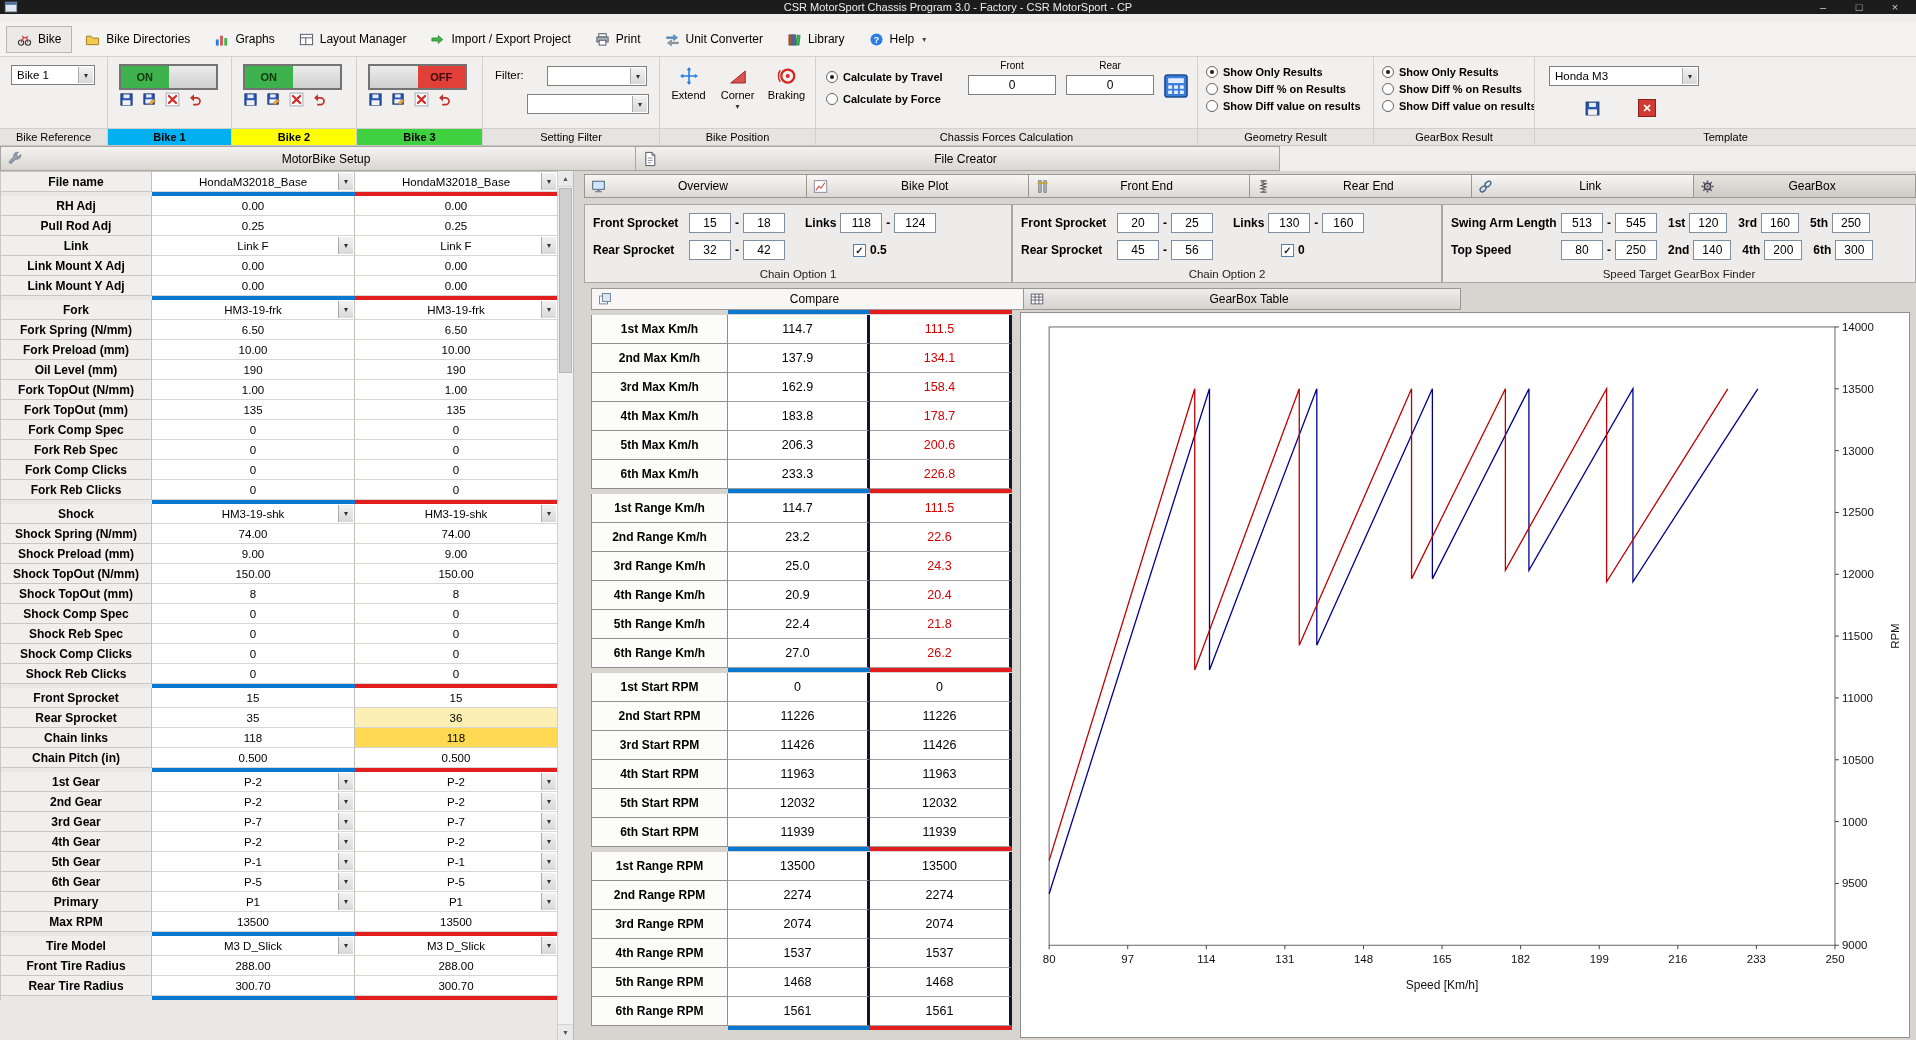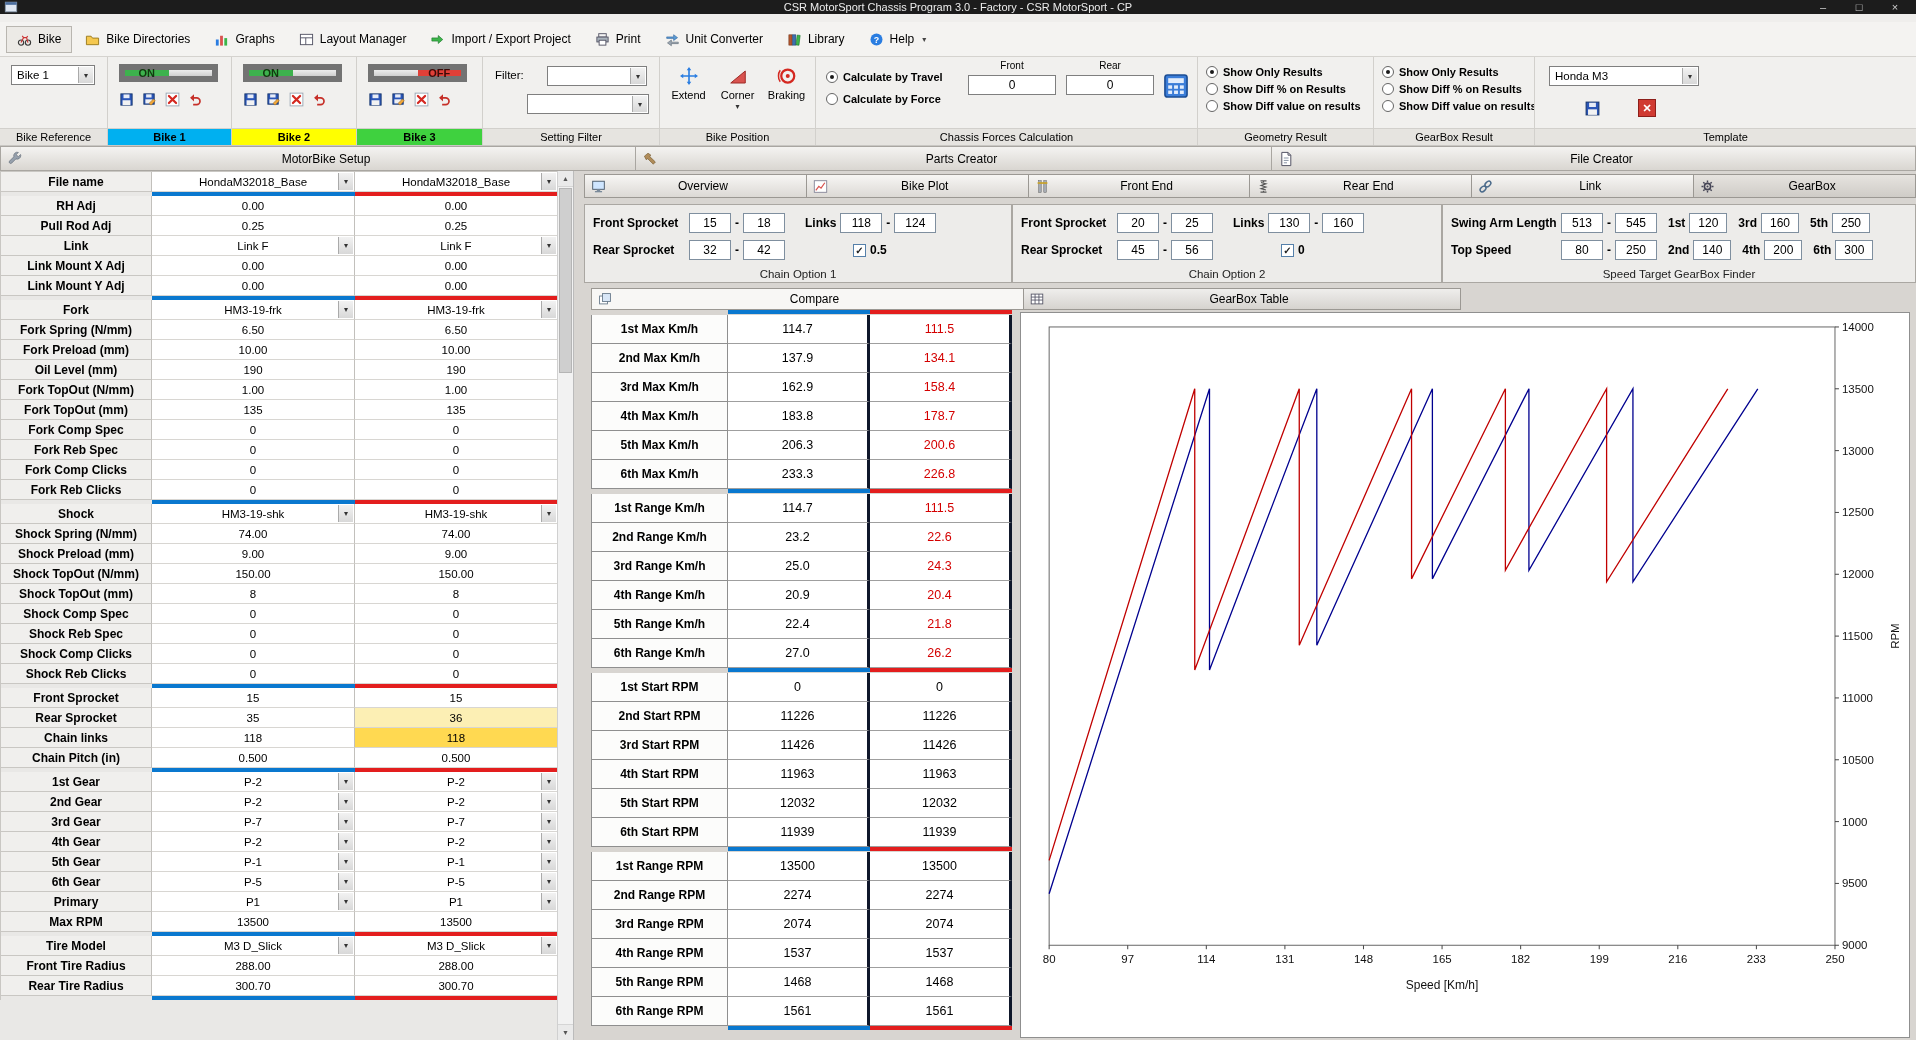--- a/index.html
+++ b/index.html
@@ -18,21 +18,21 @@
 .menu-item.selected{background:#eceae6;border-color:#b9b6b0}
 .menu-dd{font-size:8px;margin-left:2px;color:#444}
 
 .toolbar{position:absolute;top:57px;left:0;right:0;height:89px;background:#f1f0ee;border-bottom:1px solid #c9c7c3;display:flex}
 .tgroup{height:100%;border-right:1px solid #d2d0cc;display:flex;flex-direction:column;flex:none}
 .tgroup-content{flex:1;position:relative;overflow:hidden}
 .tgroup-label{height:17px;background:#e6e4e0;border-top:1px solid #d2d0cc;font-size:11px;display:flex;align-items:center;justify-content:center;white-space:nowrap;overflow:hidden}
 .bike-label{font-weight:bold}
 .dropdown{background:#fff;border:1px solid #7f7f7f;height:20px;display:flex;align-items:center;font-size:11.5px;padding:0 18px 0 5px;position:relative;white-space:nowrap}
 .dd-btn{position:absolute;right:1px;top:1px;bottom:1px;width:15px;background:linear-gradient(#f2f2f2,#d8d8d8);border-left:1px solid #aaa;font-size:8px;display:flex;align-items:center;justify-content:center;color:#333}
-.toggle{position:absolute;left:11px;top:7px;width:99px;height:18px;border:6px solid #737373;display:flex}
+.toggle{position:absolute;left:11px;top:7px;width:99px;height:26px;border:2px solid #737373;display:flex}
 .tseg{flex:1;display:flex;align-items:center;justify-content:center;font-size:11px;font-weight:bold}
 .ton{background:#3db24d;color:#12380f}
 .toff{background:#e04038;color:#3c0a08}
 .tgray{background:linear-gradient(#ececec,#cfcfcf)}
 .icon-row{position:absolute;left:9px;top:33px;display:flex;gap:4px}
 .tool-btn{width:19px;height:19px;display:flex;align-items:center;justify-content:center}
 .sf-label{position:absolute;left:12px;top:12px;font-size:11.5px}
 .sf-dd1{position:absolute;left:64px;top:9px;width:100px}
 .sf-dd2{position:absolute;left:44px;top:37px;width:122px}
 .pos-row{position:absolute;left:4px;top:2px;display:flex}
@@ -524,28 +524,20 @@
   </div>
 
   <div class="section-headers" id="section-headers">
       <div class="sec-h" style="width:636px">
         <span class="icon">
           <svg viewBox="0 0 16 16" width="16" height="16">
             <path d="M13.8 4.6a3.6 3.6 0 0 1-4.9 3.3L4.6 12.2a1.5 1.5 0 0 1-2.1-2.1L6.8 5.8a3.6 3.6 0 0 1 4.6-4.4L9.2 3.6l2.1 2.1 2.3-2.2z" fill="#97a1ad" stroke="#59636f" stroke-width=".6"></path>
           </svg>
         </span>
         <span class="lbl">MotorBike Setup</span>
-      </div>
-      <div class="sec-h" style="width:636px">
-        <span class="icon">
-          <svg viewBox="0 0 16 16" width="16" height="16">
-            <path d="M2.4 5.2L6 2.2l2.8 1.9-1 1.5 5.6 5.4-2.1 2.2-5.6-5.5-1.5 1z" fill="#b08c5a" stroke="#6e5428" stroke-width=".6"></path>
-          </svg>
-        </span>
-        <span class="lbl">Parts Creator</span>
       </div>
       <div class="sec-h" style="width:644px">
         <span class="icon">
           <svg viewBox="0 0 16 16" width="16" height="16">
             <path d="M3.8 1.4h6.2l2.8 2.8v10.4H3.8z" fill="#fff" stroke="#556"></path>
             <path d="M10 1.4v2.8h2.8" fill="none" stroke="#556"></path>
             <path d="M5.8 7h4.8M5.8 9.4h4.8M5.8 11.8h3.2" stroke="#8a95a5" fill="none"></path>
           </svg>
         </span>
         <span class="lbl">File Creator</span>

